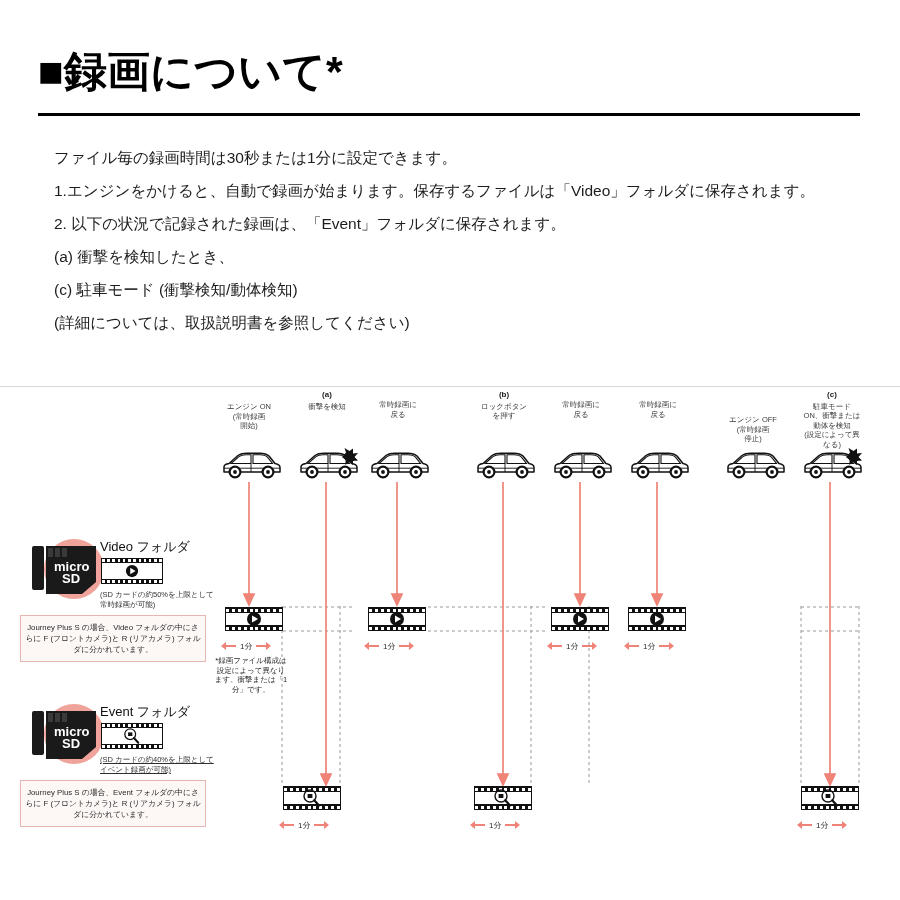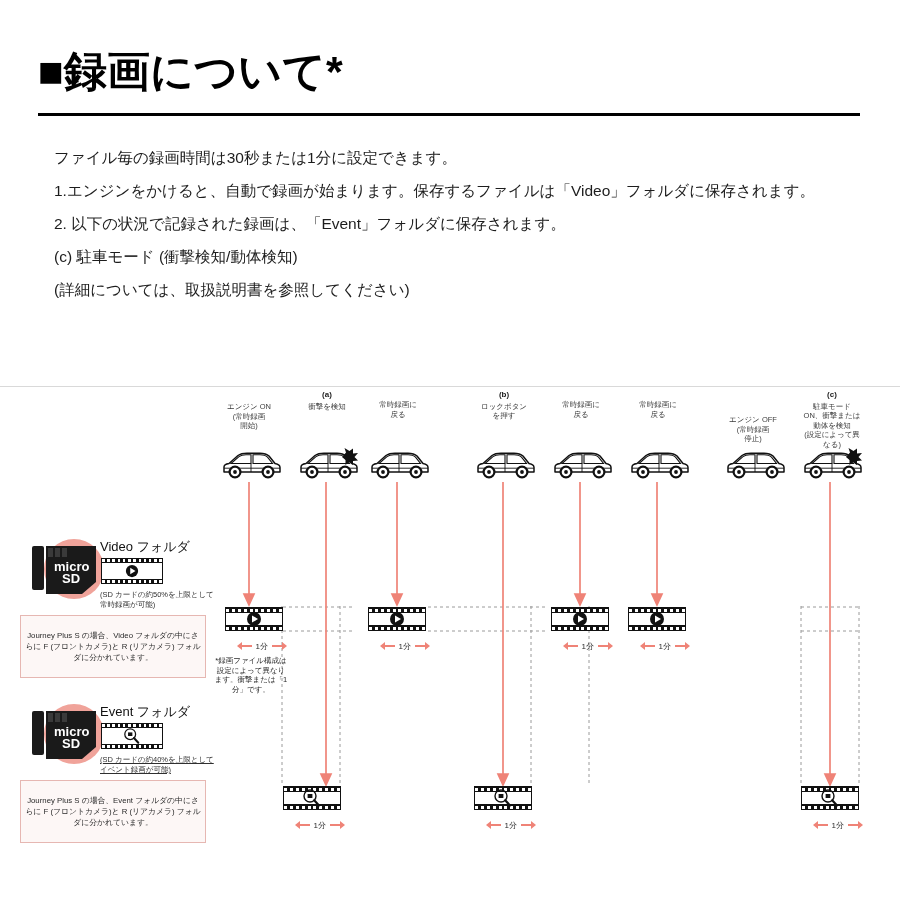--- a/index.html
+++ b/index.html
@@ -52,21 +52,21 @@
     background:#ffffff;border:1.6px solid #111;
     border-top:6px solid #111;border-bottom:6px solid #111;
   }
   .film .perfs{position:absolute;left:0;right:0;height:6px;display:flex;justify-content:space-between;}
   .film .perfs.top{top:-6px;}
   .film .perfs.bot{bottom:-6px;}
   .film .perfs i{display:block;width:3px;height:3px;margin-top:1.5px;background:#fff;}
   .film .icon{position:absolute;left:0;right:0;top:0;bottom:0;display:flex;align-items:center;justify-content:center;}
 
   
-  .measure{position:absolute;height:12px;display:flex;align-items:center;justify-content:flex-end;color:#2a2a2a;font-size:8px;}
+  .measure{position:absolute;height:12px;display:flex;align-items:center;justify-content:flex-start;color:#2a2a2a;font-size:8px;}
   .measure .lbl{padding:0 3px;white-space:nowrap;}
   .measure .ar{flex:0 0 auto;position:relative;width:16px;height:10px;}
   .measure .ar::before{content:"";position:absolute;top:4.2px;left:3px;right:3px;height:1.6px;background:#ef8377;}
   .measure .ar::after{content:"";position:absolute;top:1px;width:0;height:0;border-top:4px solid transparent;border-bottom:4px solid transparent;}
   .measure .ar.left::after{left:0;border-right:5px solid #ef8377;}
   .measure .ar.right::after{right:0;border-left:5px solid #ef8377;}
   .measure .ar.left::before{left:4px;right:1px;}
   .measure .ar.right::before{left:1px;right:4px;}
 
   
@@ -91,37 +91,38 @@
   .mini-film .perfs{position:absolute;left:0;right:0;height:5px;display:flex;justify-content:space-between;}
   .mini-film .perfs.top{top:-5px;}
   .mini-film .perfs.bot{bottom:-5px;}
   .mini-film .perfs i{display:block;width:2.5px;height:2.5px;margin-top:1.2px;background:#fff;}
   .mini-film .icon{position:absolute;inset:0;display:flex;align-items:center;justify-content:center;}
 
   .notebox{
     position:absolute;box-sizing:border-box;
     border:1px solid #e6b7b2;background:#fdf7f6;
     font-size:7.8px;line-height:11px;color:#2a2a2a;text-align:center;
-    padding:14px 4px;width:186px;
+    padding:6px 4px;width:186px;
   }
 </style>
 </head>
 <body>
 
 <div class="page">
 
   <div class="title">
     <span>■録画について*</span>
   </div>
   <div class="title-rule"></div>
 
   <div class="body-text">
     <p>ファイル毎の録画時間は30秒または1分に設定できます。</p>
     <p>1.エンジンをかけると、自動で録画が始まります。保存するファイルは「Video」フォルダに保存されます。</p>
     <p>2. 以下の状況で記録された録画は、「Event」フォルダに保存されます。</p>
+    <p>(a) 衝撃を検知したとき、</p>
     <p>(c) 駐車モード (衝撃検知/動体検知)</p>
     <p>(詳細については、取扱説明書を参照してください)</p>
   </div>
 
   <div class="divider"></div>
 
   <div class="diagram">
 
     <svg width="900" height="514" style="position:absolute;left:0;top:0;">
       <defs>

